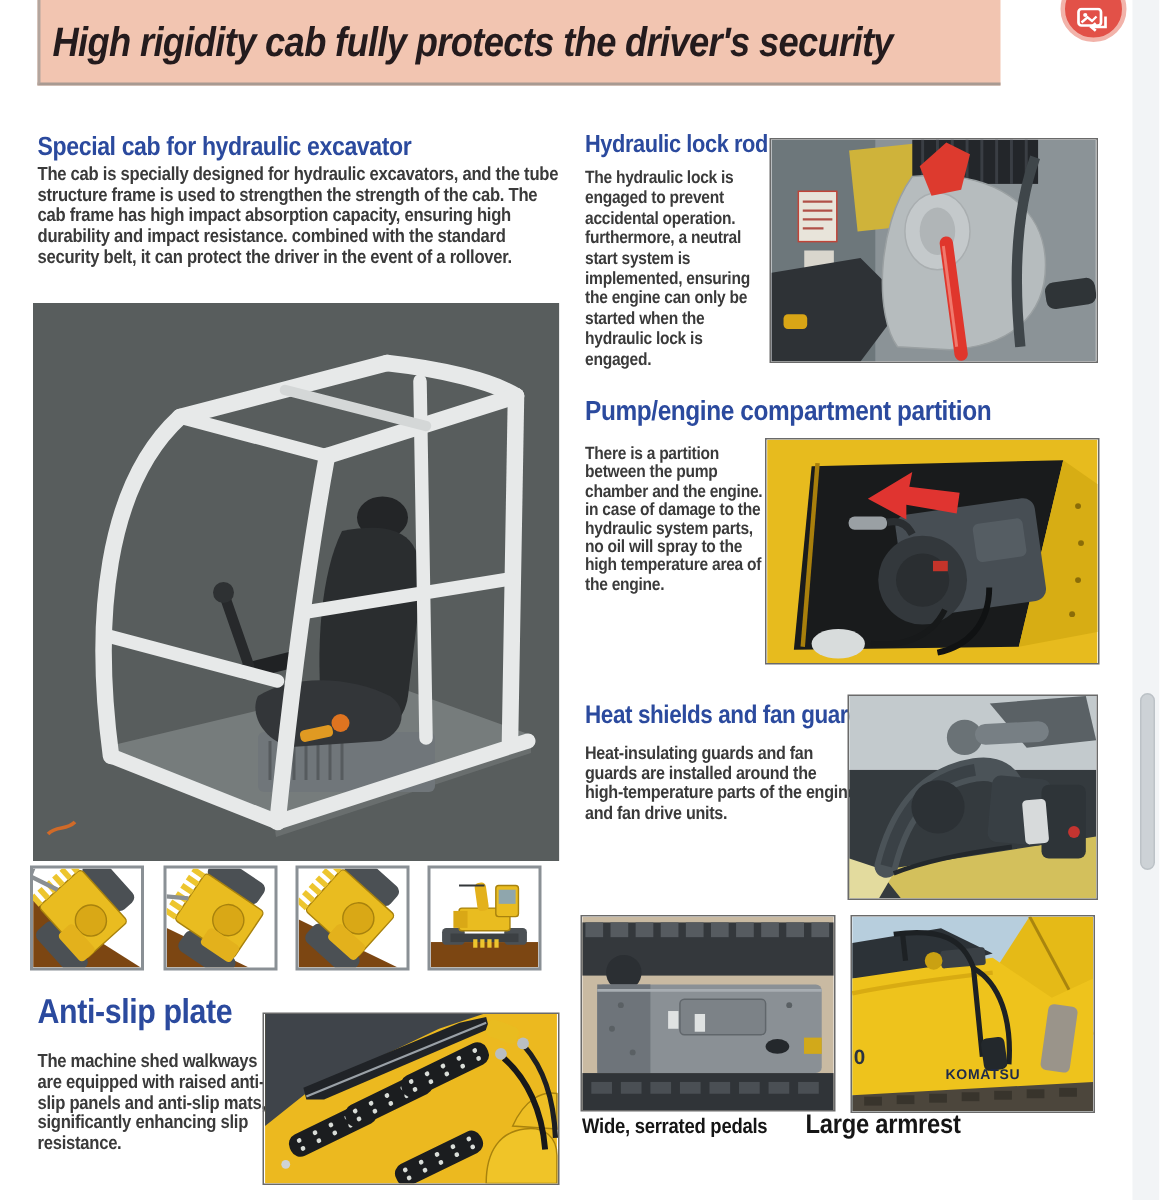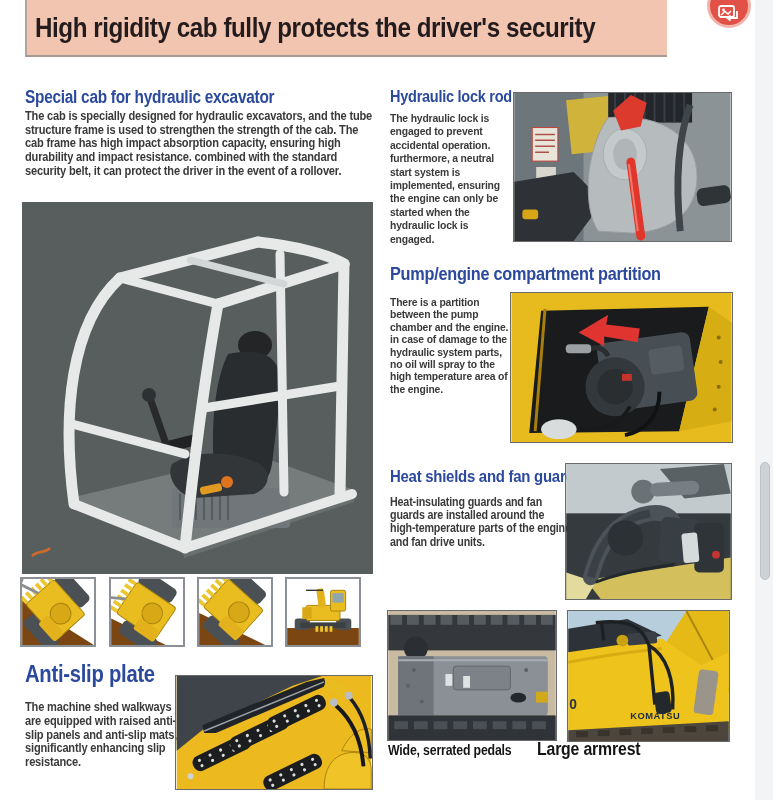--- a/index.html
+++ b/index.html
@@ -7,21 +7,21 @@
   body {
     position:relative; overflow:hidden; background:#ffffff;
     font-family:"Liberation Sans", sans-serif;
   }
   .abs { position:absolute; }
   .cond { transform:scaleX(0.88); transform-origin:0 0; white-space:pre-wrap; }
 
   
   #banner {
     left:25px; top:0; width:642px; height:57px;
-    background:#f2c5b1; border-left:2px solid #b3a59d; border-bottom:2px solid #a89a92;
+    background:#f2c5b1; border-left:2px solid #b3a59d; border-bottom:2px solid #a89a92;font-style:italic;
   }
   #banner-title {
     left:8px; top:0; width:820px; line-height:55px;
     font-size:27.5px; font-weight:700; color:#241b1d; letter-spacing:-0.5px;
     transform-origin:0 center;
   }
   #badge {
     left:707px; top:-16px; width:44px; height:44px; border-radius:50%;
     background:#e25148; border:3px solid #f2b3aa; cursor:pointer;
   }

